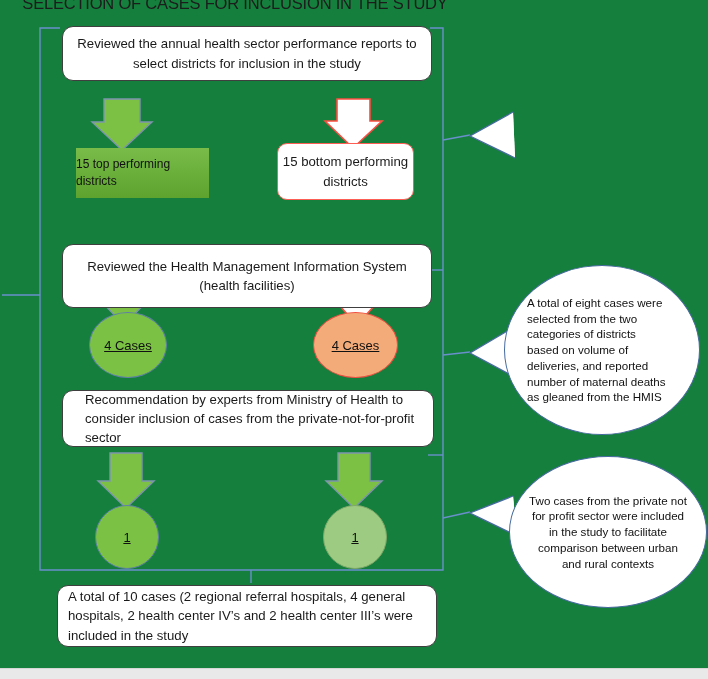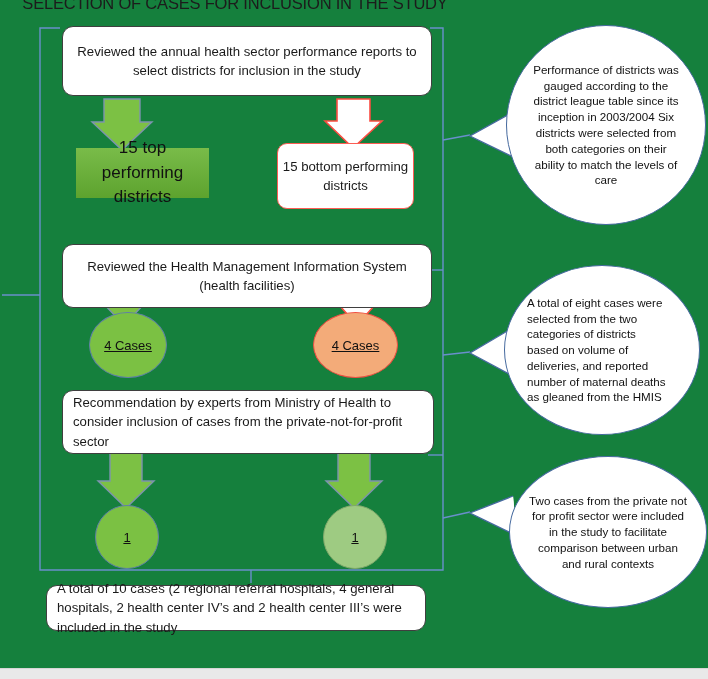--- a/index.html
+++ b/index.html
@@ -52,22 +52,22 @@
   .pbox.leftalign{ text-align:left; justify-content:flex-start; }
 
   .greenbox{
     position:absolute;
     box-sizing:border-box;
     background:linear-gradient(180deg,#79bc49 0%, #5da32e 100%);
     border:none;
     display:flex;
     align-items:center;
     justify-content:center;
-    text-align:center;
-    font-size:17px;
+    text-align:left;
+    font-size:12px;
     line-height:1.45;
     color:#111111;
   }
   .redbox{
     position:absolute;
     box-sizing:border-box;
     background:#ffffff;
     border:1.5px solid #fc5d54;
     border-radius:10px;
     display:flex;
@@ -183,63 +183,60 @@
     <g>
       <path d="M 338 453 L 370 453 L 370 481 L 382 481 L 354 508 L 326 481 L 338 481 Z" fill="#7cc144" stroke="#7d93ae" stroke-width="1.4"></path>
     </g>
 
     <g stroke="#6a8fcc" stroke-width="1.4" fill="none">
       <path d="M 78 570 L 424 570"></path>
       <path d="M 251 570 L 251 583"></path>
     </g>
   </svg>
 
-  <div class="pbox" style="left:62px; top:26px; width:370px; height:70px;">
+  <div class="pbox" style="left:62px; top:26px; width:370px; height:55px;">
     <span>Reviewed the annual health sector performance reports to select districts for inclusion in the study</span>
   </div>
 
   <div class="greenbox" style="left:76px; top:148px; width:133px; height:50px;">
     <span>15 top performing districts</span>
   </div>
 
-  <div class="redbox" style="left:277px; top:143px; width:137px; height:66px;">
+  <div class="redbox" style="left:277px; top:143px; width:137px; height:57px;">
     <span>15 bottom performing districts</span>
   </div>
 
   <div class="pbox" style="left:62px; top:212px; width:370px; height:64px;margin-top:32px;">
     <span>Reviewed the Health Management Information System (health facilities)</span>
   </div>
 
   <div class="ell green-a" style="left:89px; top:312px; width:78px; height:66px;">
     <span>4 Cases</span>
   </div>
 
   <div class="ell orange-a" style="left:313px; top:312px; width:85px; height:66px;">
     <span>4 Cases</span>
   </div>
 
-  <div class="pbox leftalign" style="left:62px; top:390px; width:372px; height:64px; padding-left:10px;">
+  <div class="pbox leftalign" style="left:62px; top:390px; width:372px; height:57px; padding-left:22px;">
     <span>Recommendation by experts from Ministry of Health to consider inclusion of cases from the private-not-for-profit sector</span>
   </div>
 
   <div class="ell green-b" style="left:95px; top:505px; width:64px; height:64px;">
     <span>1</span>
   </div>
 
   <div class="ell green-pale" style="left:323px; top:505px; width:64px; height:64px;">
     <span>1</span>
   </div>
 
-  <div class="pbox leftalign" style="left:46px; top:585px; width:380px; height:46px; padding-left:10px;">
+  <div class="pbox leftalign" style="left:57px; top:585px; width:380px; height:62px; padding-left:10px;">
     <span>A total of 10 cases (2 regional referral hospitals, 4 general hospitals, 2 health center IV’s and 2 health center III’s were included in the study</span>
   </div>
 
-  <div class="bubble" style="left:506px; top:25px; width:200px; height:200px;">
-    <span>Performance of districts was gauged according to the district league table since its inception in 2003/2004 Six districts were selected from both categories on their ability to match the levels of care</span>
-  </div>
 
   <div class="bubble" style="left:509px; top:456px; width:198px; height:152px; padding:0 18px;">
     <span>Two cases from the private not for profit sector were included in the study to facilitate comparison between urban and rural contexts</span>
   </div>
 
   <div class="bubble lefttext" style="left:504px; top:265px; width:196px; height:170px;">
     <span>A total of eight cases were selected from the two categories of districts based on volume of deliveries, and reported number of maternal deaths as gleaned from the HMIS</span>
   </div>
 
   <div class="footer-strip"></div>

